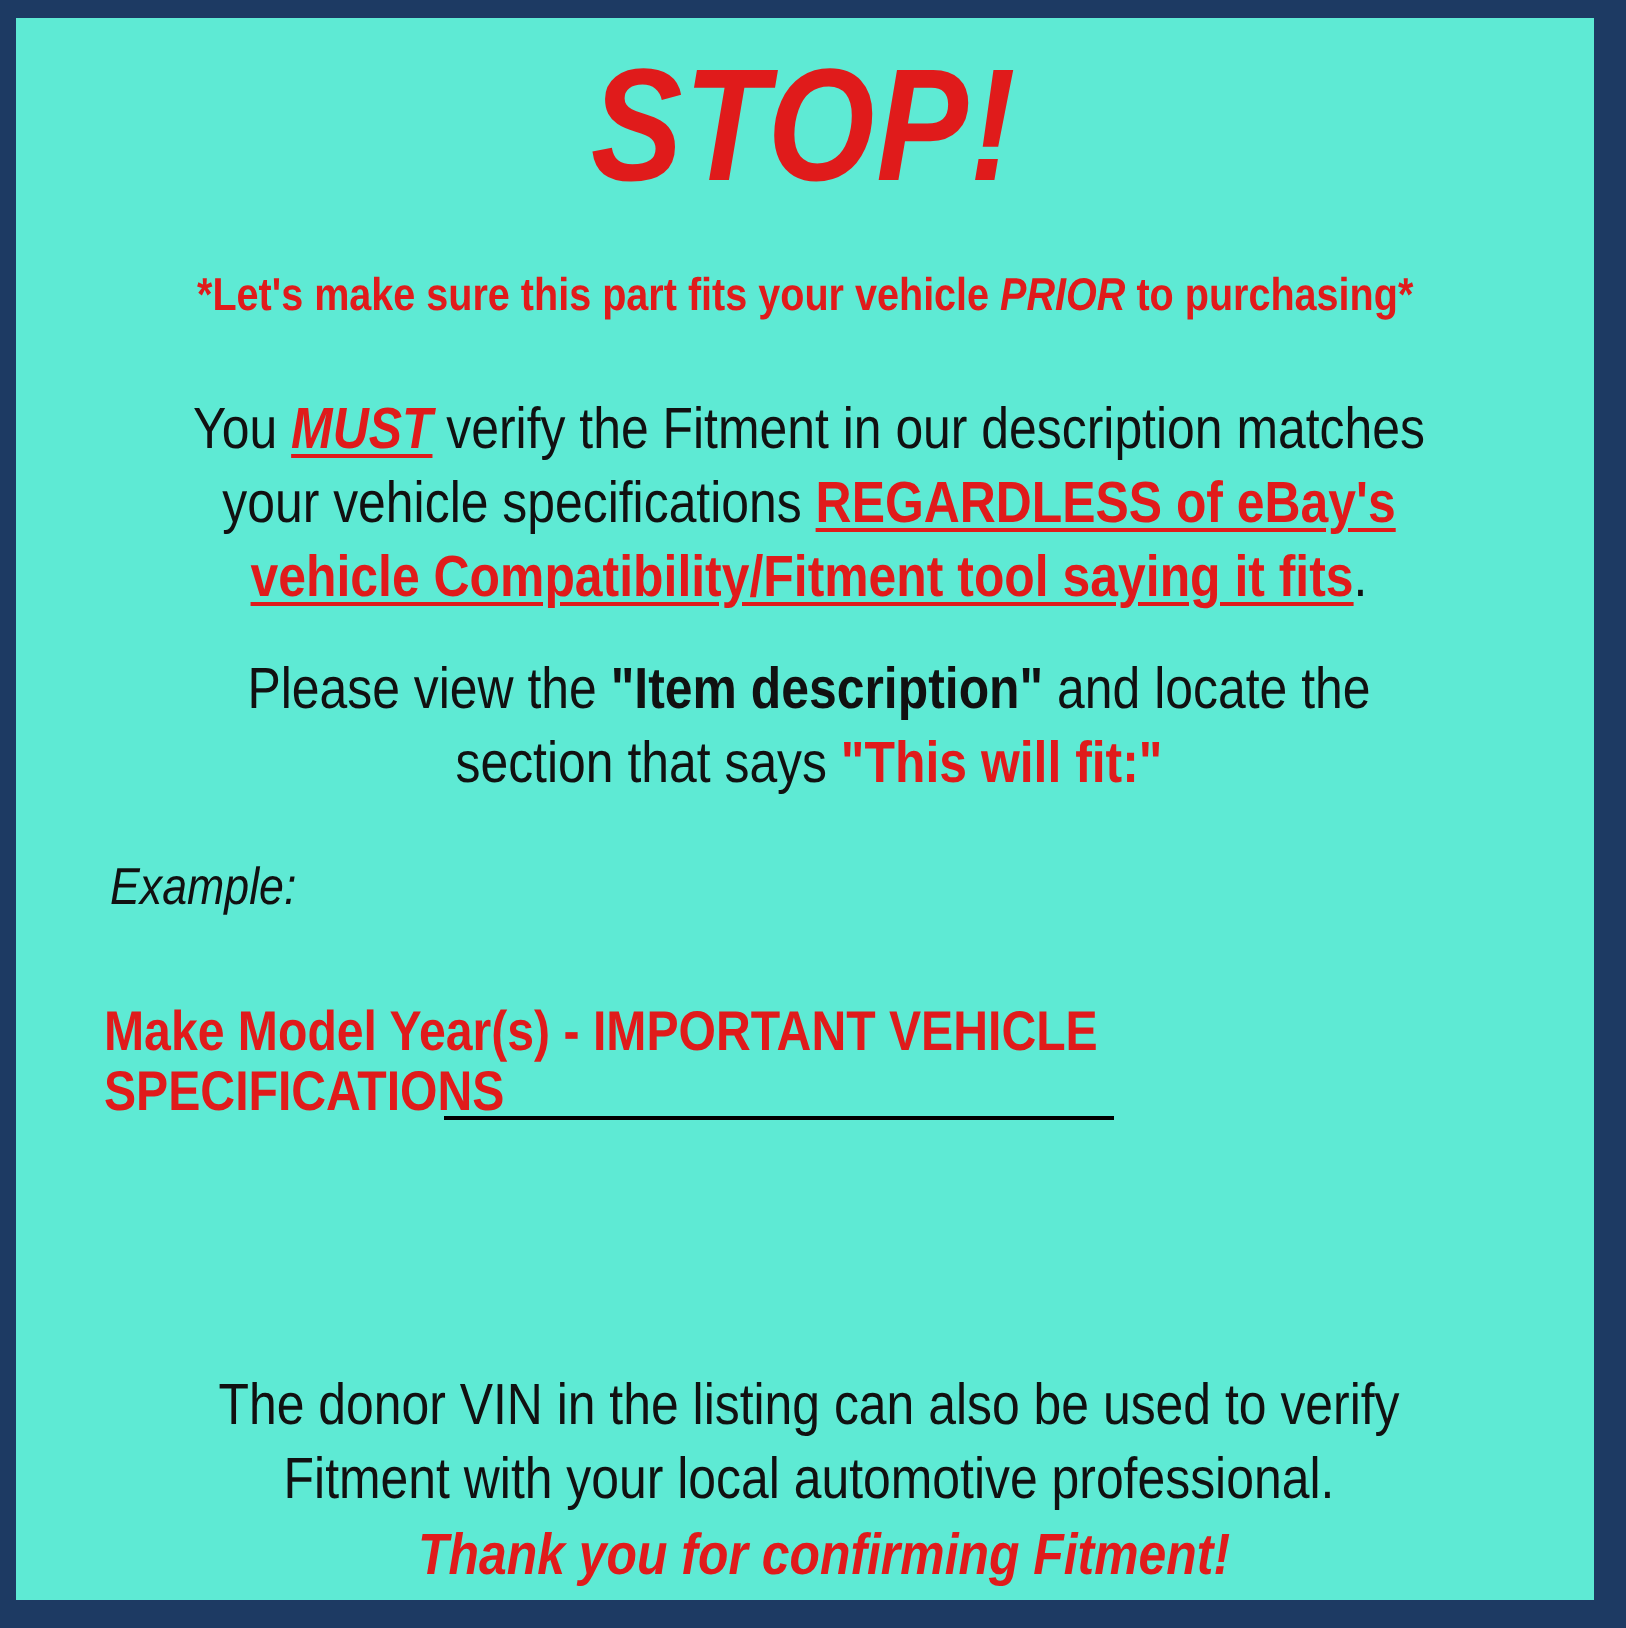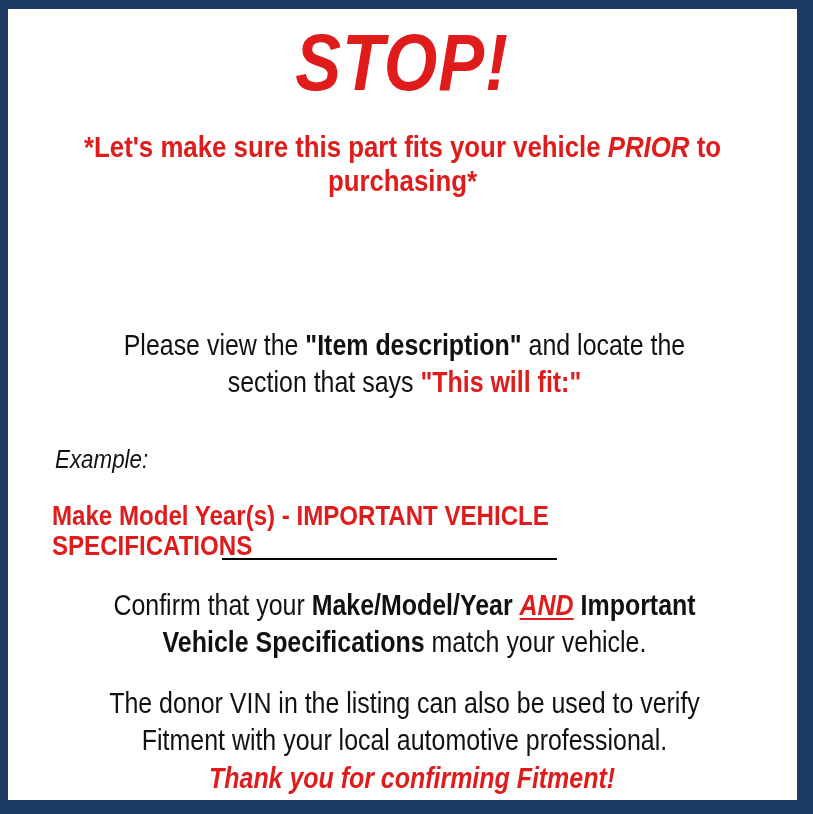--- a/index.html
+++ b/index.html
@@ -60,21 +60,21 @@
 
   
   .subtitle {
     position: absolute;
     top: 121px;
     left: 10px;
     right: 10px;
     text-align: center;
     color: #e01b1b;
     font-weight: bold;
-    font-size: 30px;
+    font-size: 23px;
     line-height: 34px;
     text-decoration: underline;
     text-underline-offset: 3px;
   }
   .subtitle .ital { font-style: italic; }
 
   
   .para {
     position: absolute;
     left: 22px;
@@ -92,21 +92,21 @@
 
   .red        { color: #e01b1b; }
   .b          { font-weight: bold; }
   .i          { font-style: italic; }
   .u          { text-decoration: underline; text-underline-offset: 2px; }
   .b.u, .red.b.u { text-decoration: underline; text-underline-offset: 3px; }
 
   
   .example-block {
     position: absolute;
-    top: 435px;
+    top: 419px;
     left: 47px;
     text-align: center;
   }
   .example-label {
     color: #111111;
     font-style: italic;
     font-size: 26px;
     line-height: 30px;
     text-decoration: underline;
     text-underline-offset: 2px;
@@ -151,50 +151,50 @@
     font-style: italic;
     font-size: 29px;
     line-height: 36px;
     padding-left: 19px;
   }
 </style>
 </head>
 <body>
 
 <div class="notice-frame" style="background: rgb(29, 58, 99); border-color: rgb(29, 58, 99);">
-  <div class="notice-body" style="background: #ffffff;">
+  <div class="notice-body" style="background: #5eead4;">
 
     <div class="stop-headline" style="color: rgb(224, 27, 27);">
       <span class="cond" style="display:inline-block;">STOP!</span>
     </div>
 
     <div class="subtitle" style="color: rgb(224, 27, 27);">
       <span class="cond" style="display:inline-block;"><span>*Let's make sure this part fits your vehicle </span><span class="ital">PRIOR</span><span> to purchasing*</span></span>
     </div>
 
+    <div class="para p-must" style="color: rgb(17, 17, 17);">
+      <span class="cond" style="display:inline-block;"><span>You </span><span class="red b i u" style="color: rgb(224, 27, 27);">MUST</span><span> verify the Fitment in our description matches your vehicle specifications </span><span class="red b u" style="color: rgb(224, 27, 27);">REGARDLESS of eBay's vehicle Compatibility/Fitment tool saying it fits</span><span>.</span></span>
+    </div>
 
     <div class="para p-view" style="color: rgb(17, 17, 17);">
       <span class="cond" style="display:inline-block;"><span>Please view the </span><span class="b">"Item description"</span><span> and locate the section that says </span><span class="red b" style="color: rgb(224, 27, 27);">"This will fit:"</span></span>
     </div>
 
     <div class="example-block">
       <div class="example-label" style="color: rgb(17, 17, 17);">
         <span class="cond" style="display:inline-block;transform-origin:left top;">Example:</span>
       </div>
     </div>
 
     <div class="example-spec" style="color: rgb(224, 27, 27);">
       <span class="cond" style="display:inline-block;transform-origin:left top;">Make Model Year(s) - IMPORTANT VEHICLE SPECIFICATIONS</span>
     </div>
 
     <div class="divider" style="background: rgb(0, 0, 0);"></div>
 
-    <div class="para p-conf" style="color: rgb(17, 17, 17);">
-      <span class="cond" style="display:inline-block;"><span>Confirm that your </span><span class="b">Make/Model/Year</span><span> </span><span class="red b i u" style="color: rgb(224, 27, 27);">AND</span><span> </span><span class="b">Important Vehicle Specifications</span><span> match your vehicle.</span></span>
-    </div>
 
     <div class="para p-vin" style="color: rgb(17, 17, 17);">
       <span class="cond" style="display:inline-block;">The donor VIN in the listing can also be used to verify Fitment with your local automotive professional.</span>
     </div>
 
     <div class="thanks" style="color: rgb(224, 27, 27);">
       <span class="cond" style="display:inline-block;">Thank you for confirming Fitment!</span>
     </div>
 
   </div>

